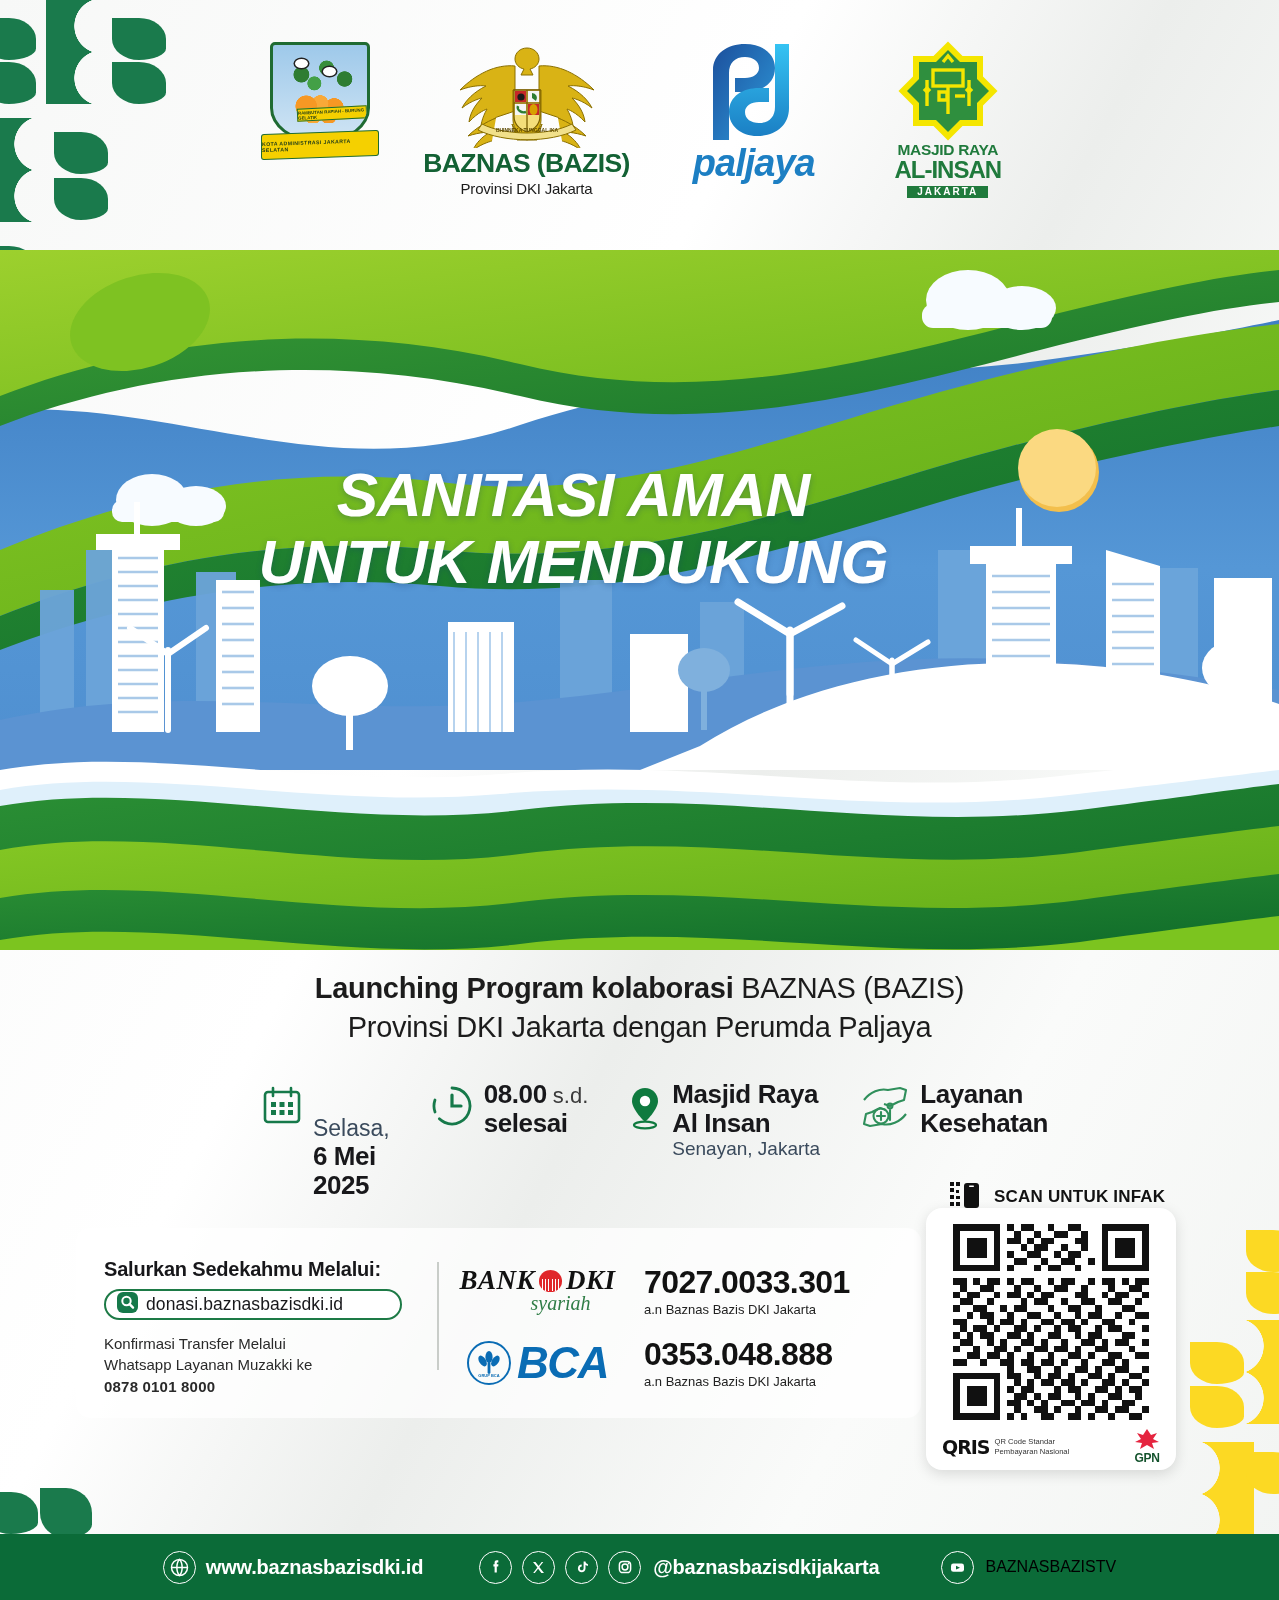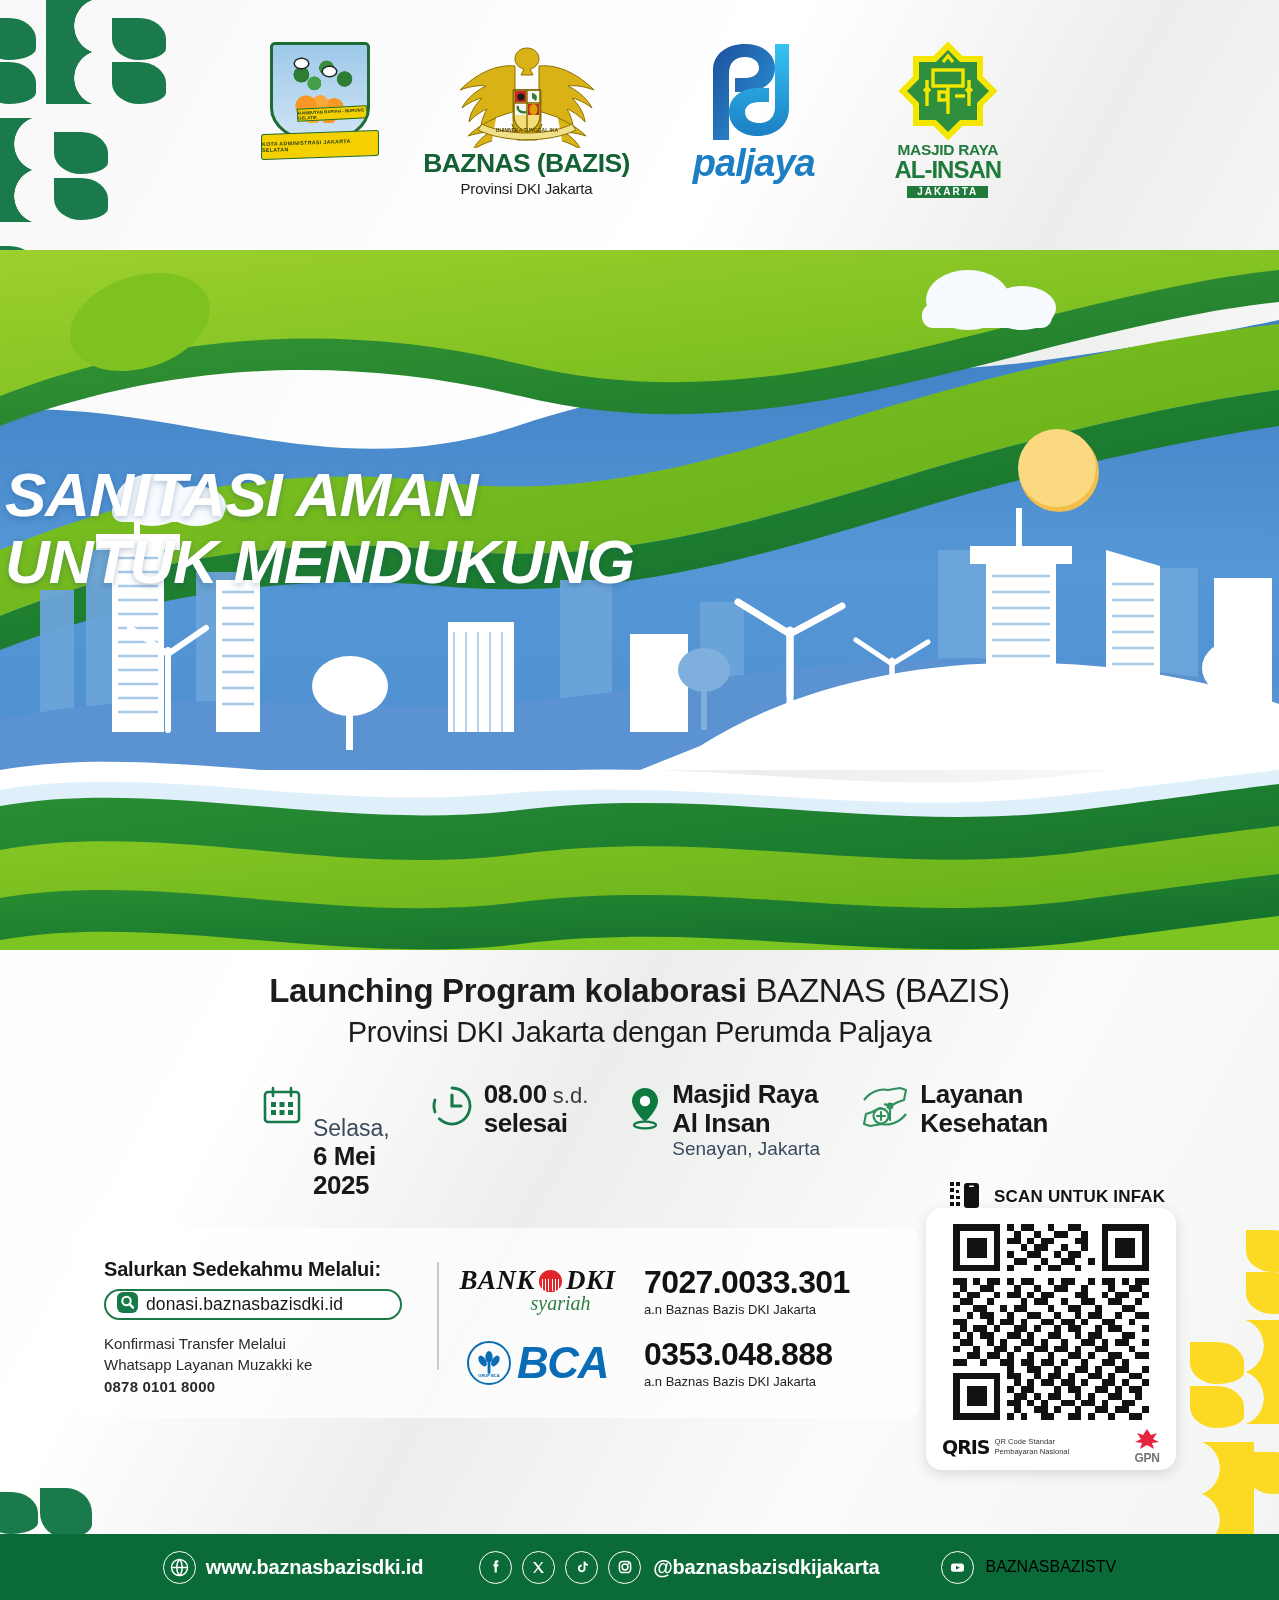--- a/index.html
+++ b/index.html
@@ -60,31 +60,31 @@
   .ai-star{width:102px;height:102px;position:relative;}
   .ai-lines{font-size:15.5px;font-weight:bold;color:#1f7a3c;line-height:1.02;text-align:center;letter-spacing:-.3px;}
   .ai-lines .big{font-size:24px;letter-spacing:-1px;}
   .ai-jkt{background:#1f7a3c;color:#fff;font-size:10px;letter-spacing:2px;padding:1px 10px;margin-top:1px;display:inline-block;}
 
   
   .scene{position:absolute;left:0;top:250px;width:1279px;height:700px;overflow:hidden;z-index:5;}
   .scene svg{display:block;}
 
   
-  .title-wrap{position:absolute;left:5px;top:462px;width:1122px;z-index:20;text-align:left;
+  .title-wrap{position:absolute;left:12px;top:462px;width:1122px;z-index:20;text-align:center;
     pointer-events:none;}
   .title-l1,.title-l2{font-size:62px;font-weight:bold;font-style:italic;color:#fff;
     letter-spacing:-1px;line-height:1.08;text-shadow:0 2px 6px rgba(20,60,110,.30);}
   .hl{display:inline-block;background:#8dc320;padding:7px 26px 10px;margin-top:11px;
     font-size:46px;font-weight:bold;color:#fff;letter-spacing:0px;line-height:1;
     box-shadow:0 3px 8px rgba(0,0,0,.15);}
 
   
   .launch{position:absolute;left:0;top:972px;width:1279px;text-align:center;z-index:20;}
-  .launch .l1{font-size:33px;color:#1c1c1c;letter-spacing:-.3px;}
+  .launch .l1{font-size:29px;color:#1c1c1c;letter-spacing:-.3px;}
   .launch .l1 b{font-weight:bold;}
   .launch .l2{font-size:29px;color:#1c1c1c;letter-spacing:-.3px;margin-top:6px;}
 
   
   .details{position:absolute;left:0;top:1080px;width:1279px;z-index:20;
     display:flex;justify-content:center;align-items:flex-start;gap:40px;padding-left:30px;}
   .detail{display:flex;align-items:flex-start;gap:10px;}
   .detail .ico{flex:0 0 auto;margin-top:4px;}
   .d-txt{line-height:1.12;}
   .d-light{font-size:23px;color:#3a4a5c;font-weight:400;margin-top:36px;}
@@ -126,21 +126,21 @@
   .scanline{position:absolute;left:950px;top:1180px;z-index:24;display:flex;align-items:center;gap:8px;}
   .scanline .lbl{font-size:17px;font-weight:bold;color:#121212;letter-spacing:.2px;}
   .qrcard{position:absolute;left:926px;top:1208px;width:250px;height:262px;background:#fff;
     border-radius:16px;box-shadow:0 4px 14px rgba(0,0,0,.13);z-index:24;padding:16px 14px 8px;}
   .qr{width:222px;height:196px;}
   .qrfoot{display:flex;align-items:center;justify-content:space-between;margin-top:4px;padding:0 2px;}
   .qris{display:flex;align-items:center;gap:5px;}
   .qris-mark{font-size:19px;font-weight:bold;color:#111;letter-spacing:-1px;font-family:"DejaVu Sans",sans-serif;}
   .qris-sub{font-size:7.6px;color:#333;line-height:1.2;}
   .gpn{display:flex;flex-direction:column;align-items:center;}
-  .gpn-txt{font-size:12px;font-weight:bold;color:#737373;letter-spacing:-.3px;margin-top:-3px;text-align:right;}
+  .gpn-txt{font-size:12px;font-weight:bold;color:#14532d;letter-spacing:-.3px;margin-top:-3px;text-align:right;}
 
   
   .footer{position:absolute;left:0;bottom:0;width:1279px;height:66px;background:#0b6b38;z-index:40;
     display:flex;align-items:center;justify-content:center;gap:0;}
   .f-item{display:flex;align-items:center;gap:10px;color:#fff;}
   .f-item .t{font-size:20px;font-weight:bold;letter-spacing:-.2px;}
   .f-socials{display:flex;align-items:center;gap:10px;margin-left:56px;}
   .circ{width:33px;height:33px;border:1.8px solid #fff;border-radius:50%;
     display:flex;align-items:center;justify-content:center;color:#fff;}
   .f-handle{margin-left:12px;font-size:20px;font-weight:bold;color:#fff;letter-spacing:-.2px;}

